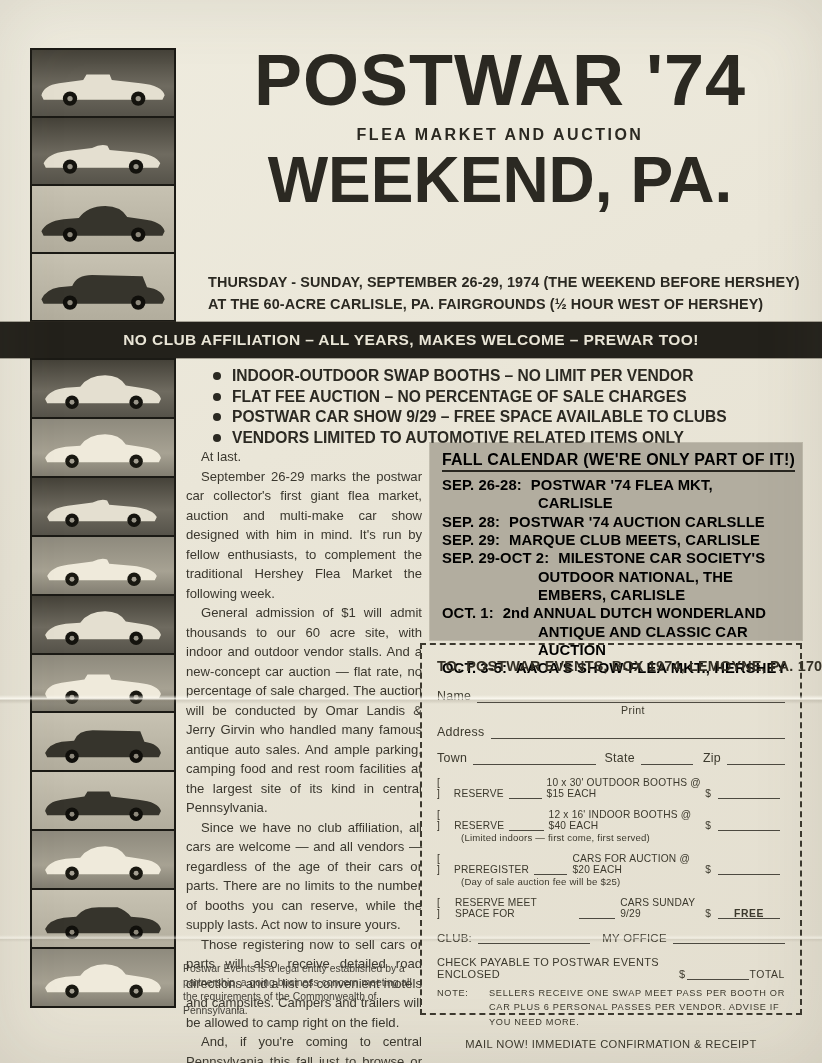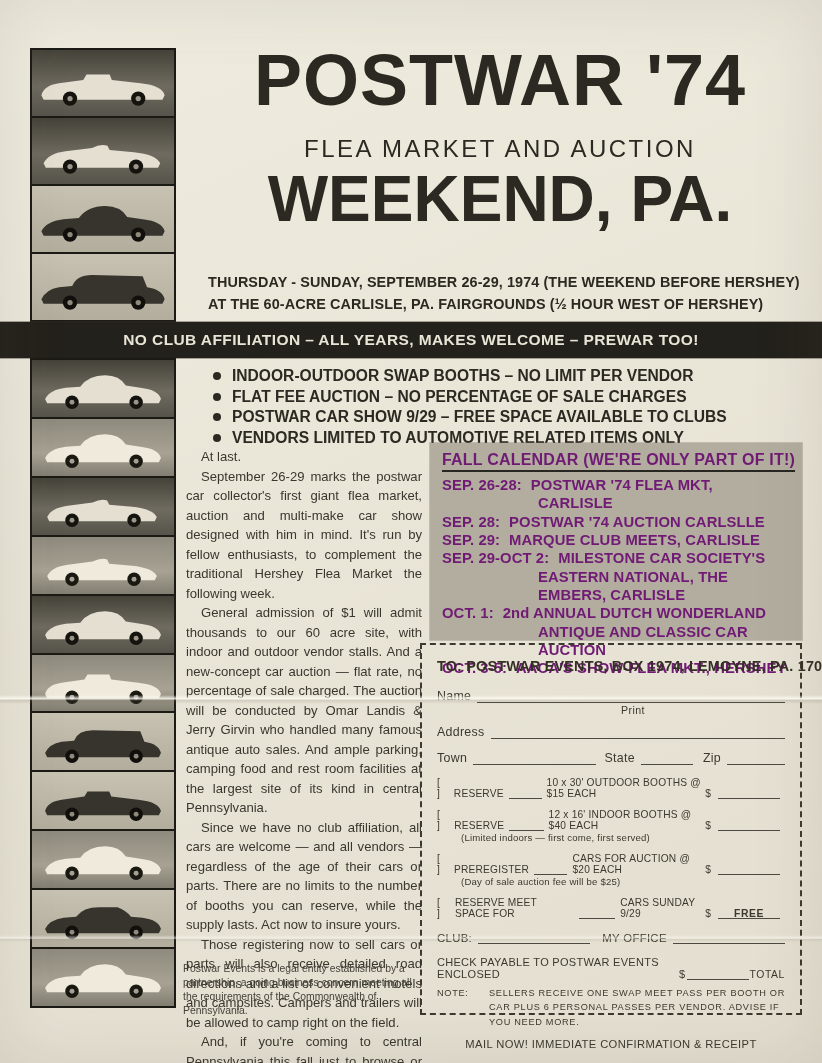--- a/index.html
+++ b/index.html
@@ -19,21 +19,21 @@
   .strip-bottom { top:358px; height:650px; }
   .ph { flex:1; position:relative; display:flex; align-items:flex-end; justify-content:center; overflow:hidden; }
   .ph svg { width:93%; height:80%; margin-bottom:3%; }
   .tone-dark  { background:linear-gradient(180deg,#454239 0%,#6f6b60 55%,#56534a 100%); --body:#e4dfd0; --wheel:#14130e; --hub:#9a968a; }
   .tone-mid   { background:linear-gradient(180deg,#8e8a7d 0%,#a7a293 60%,#827e71 100%); --body:#efeadb; --wheel:#191811; --hub:#a5a093; }
   .tone-light { background:linear-gradient(180deg,#c7c2b2 0%,#b2ad9d 100%); --body:#36342c; --wheel:#100f0b; --hub:#8e897c; }
 
   
   .headline { position:absolute; left:192px; top:44px; width:616px; text-align:center; color:#2b2922; }
   .title1 { font-size:72px; font-weight:bold; letter-spacing:1px; line-height:1.02; white-space:nowrap; }
-  .title2 { font-size:24px; font-weight:normal; letter-spacing:2.5px; margin-top:18px; white-space:nowrap; }
+  .title2 { font-size:16px; font-weight:bold; letter-spacing:2.5px; margin-top:9px; white-space:nowrap; }
   .title3 { font-size:64px; font-weight:bold; line-height:1.04; margin-top:3px; white-space:nowrap; }
   .dates { position:absolute; left:208px; top:272px; font-weight:bold; font-size:14.4px;
     line-height:1.5; letter-spacing:0.1px; color:#2b2922; white-space:nowrap; }
 
   
   .banner { position:absolute; left:0; top:322px; width:822px; height:36px; background:#23211b;
     display:flex; align-items:center; justify-content:center;
     box-shadow:0 1px 0 rgba(60,55,45,0.4), 0 -1px 0 rgba(60,55,45,0.4); }
   .banner span { color:#e9e5d6; font-weight:bold; font-size:15.5px; letter-spacing:0.4px; }
 
@@ -45,21 +45,21 @@
 
   
   .body-col { position:absolute; left:186px; top:447px; width:236px; font-size:13.1px;
     line-height:1.49; text-align:justify; color:#3a372e; }
   .body-col p { margin:0; text-indent:15px; }
   .legal { position:absolute; left:183px; top:962px; width:245px; font-size:10.4px;
     line-height:1.36; color:#45423a; }
 
   
   .calendar { position:absolute; left:430px; top:443px; width:372px; height:197px;
-    background:#b2ad9f; padding:8px 12px 6px; color:#701a75;
+    background:#b2ad9f; padding:8px 12px 6px; color:#000000;
     box-shadow:0 0 0 1px rgba(120,115,100,0.35); }
   .cal-title { font-weight:bold; font-size:16px; letter-spacing:0.2px; display:inline-block;
     border-bottom:2.5px solid #282620; padding-bottom:1px; margin-bottom:4px; white-space:nowrap; }
   .cal-entry { font-weight:bold; font-size:14.8px; line-height:1.24; letter-spacing:0.1px;
     padding-left:96px; text-indent:-96px; }
   .cal-date { margin-right:9px; }
 
   
   .regform { position:absolute; left:420px; top:643px; width:382px; height:372px;
     border:2px dashed #3c392f; padding:13px 15px 8px; display:flex; flex-direction:column; color:#3c392d; }
@@ -260,21 +260,21 @@
     <p>Those registering now to sell cars or parts will also receive detailed road directions and a list of convenient motels and campsites. Campers and trailers will be allowed to camp right on the field.</p>
     <p>And, if you're coming to central Pennsylvania this fall just to browse or buy, come visit us. We promise you won't be disappointed!</p>
   </div>
   <div class="legal">Postwar Events is a legal entity established by a partnership, a going business concern meeting all the requirements of the Commonwealth of Pennsylvania.</div>
 
   <div class="calendar">
     <div class="cal-title">FALL CALENDAR (WE'RE ONLY PART OF IT!)</div>
     <div class="cal-entry"><span class="cal-date">SEP. 26-28:</span><span>POSTWAR '74 FLEA MKT, CARLISLE</span></div>
     <div class="cal-entry"><span class="cal-date">SEP. 28:</span><span>POSTWAR '74 AUCTION CARLSLLE</span></div>
     <div class="cal-entry"><span class="cal-date">SEP. 29:</span><span>MARQUE CLUB MEETS, CARLISLE</span></div>
-    <div class="cal-entry"><span class="cal-date">SEP. 29-OCT 2:</span><span>MILESTONE CAR SOCIETY'S EASTERN NATIONAL, THE EMBERS, CARLISLE</span></div>
+    <div class="cal-entry"><span class="cal-date">SEP. 29-OCT 2:</span><span>MILESTONE CAR SOCIETY'S OUTDOOR NATIONAL, THE EMBERS, CARLISLE</span></div>
     <div class="cal-entry"><span class="cal-date">OCT. 1:</span><span>2nd ANNUAL DUTCH WONDERLAND ANTIQUE AND CLASSIC CAR AUCTION</span></div>
     <div class="cal-entry"><span class="cal-date">OCT. 3-5:</span><span>AACA'S SHOW-FLEA MKT., HERSHEY</span></div>
   </div>
 
   <div class="regform">
     <div class="f-header">TO: POSTWAR EVENTS, BOX 1974, LEMOYNE, PA. 17043</div>
 
     <div class="f-line">
       <span class="lbl">Name</span>
       <span class="blank grow"></span>

